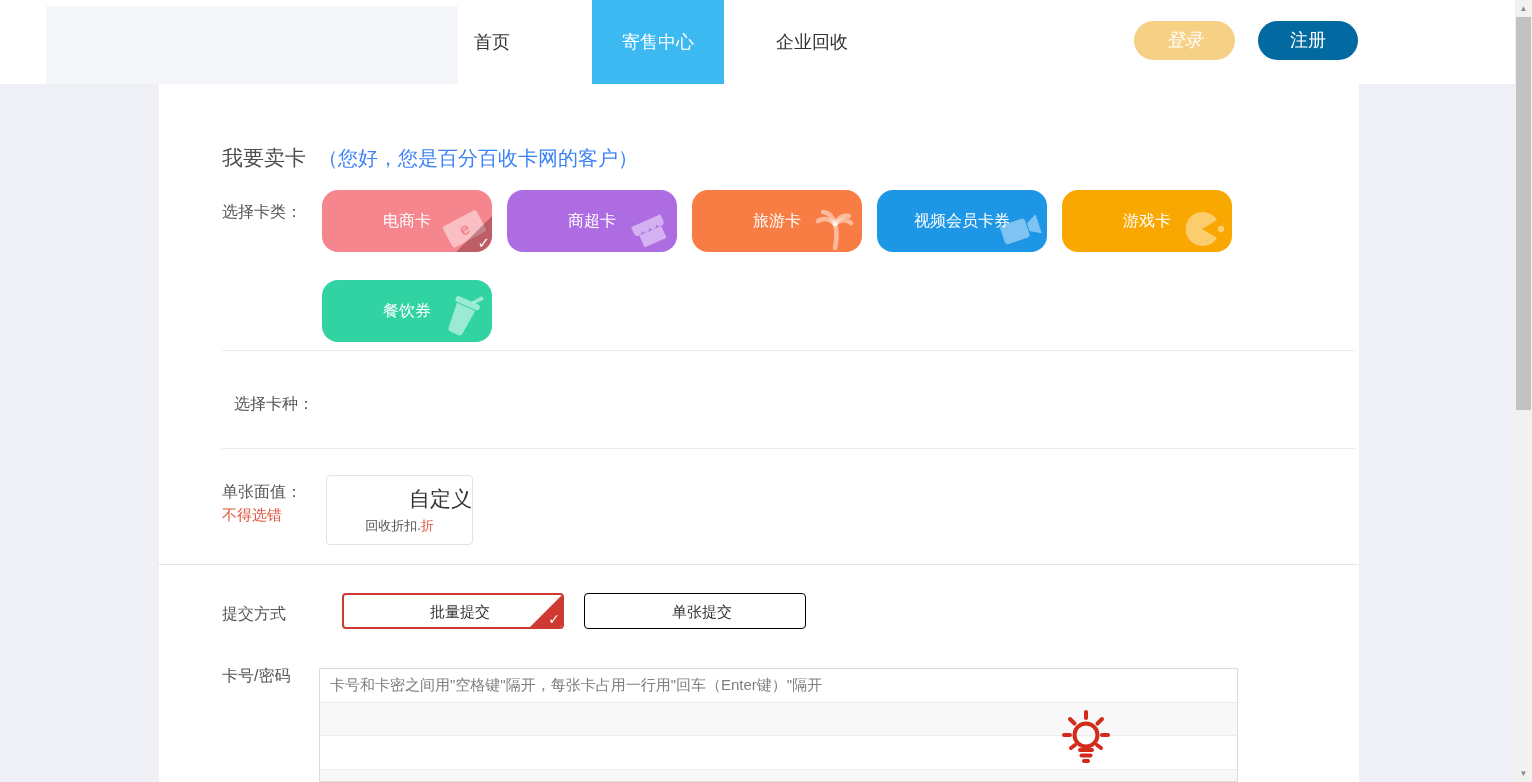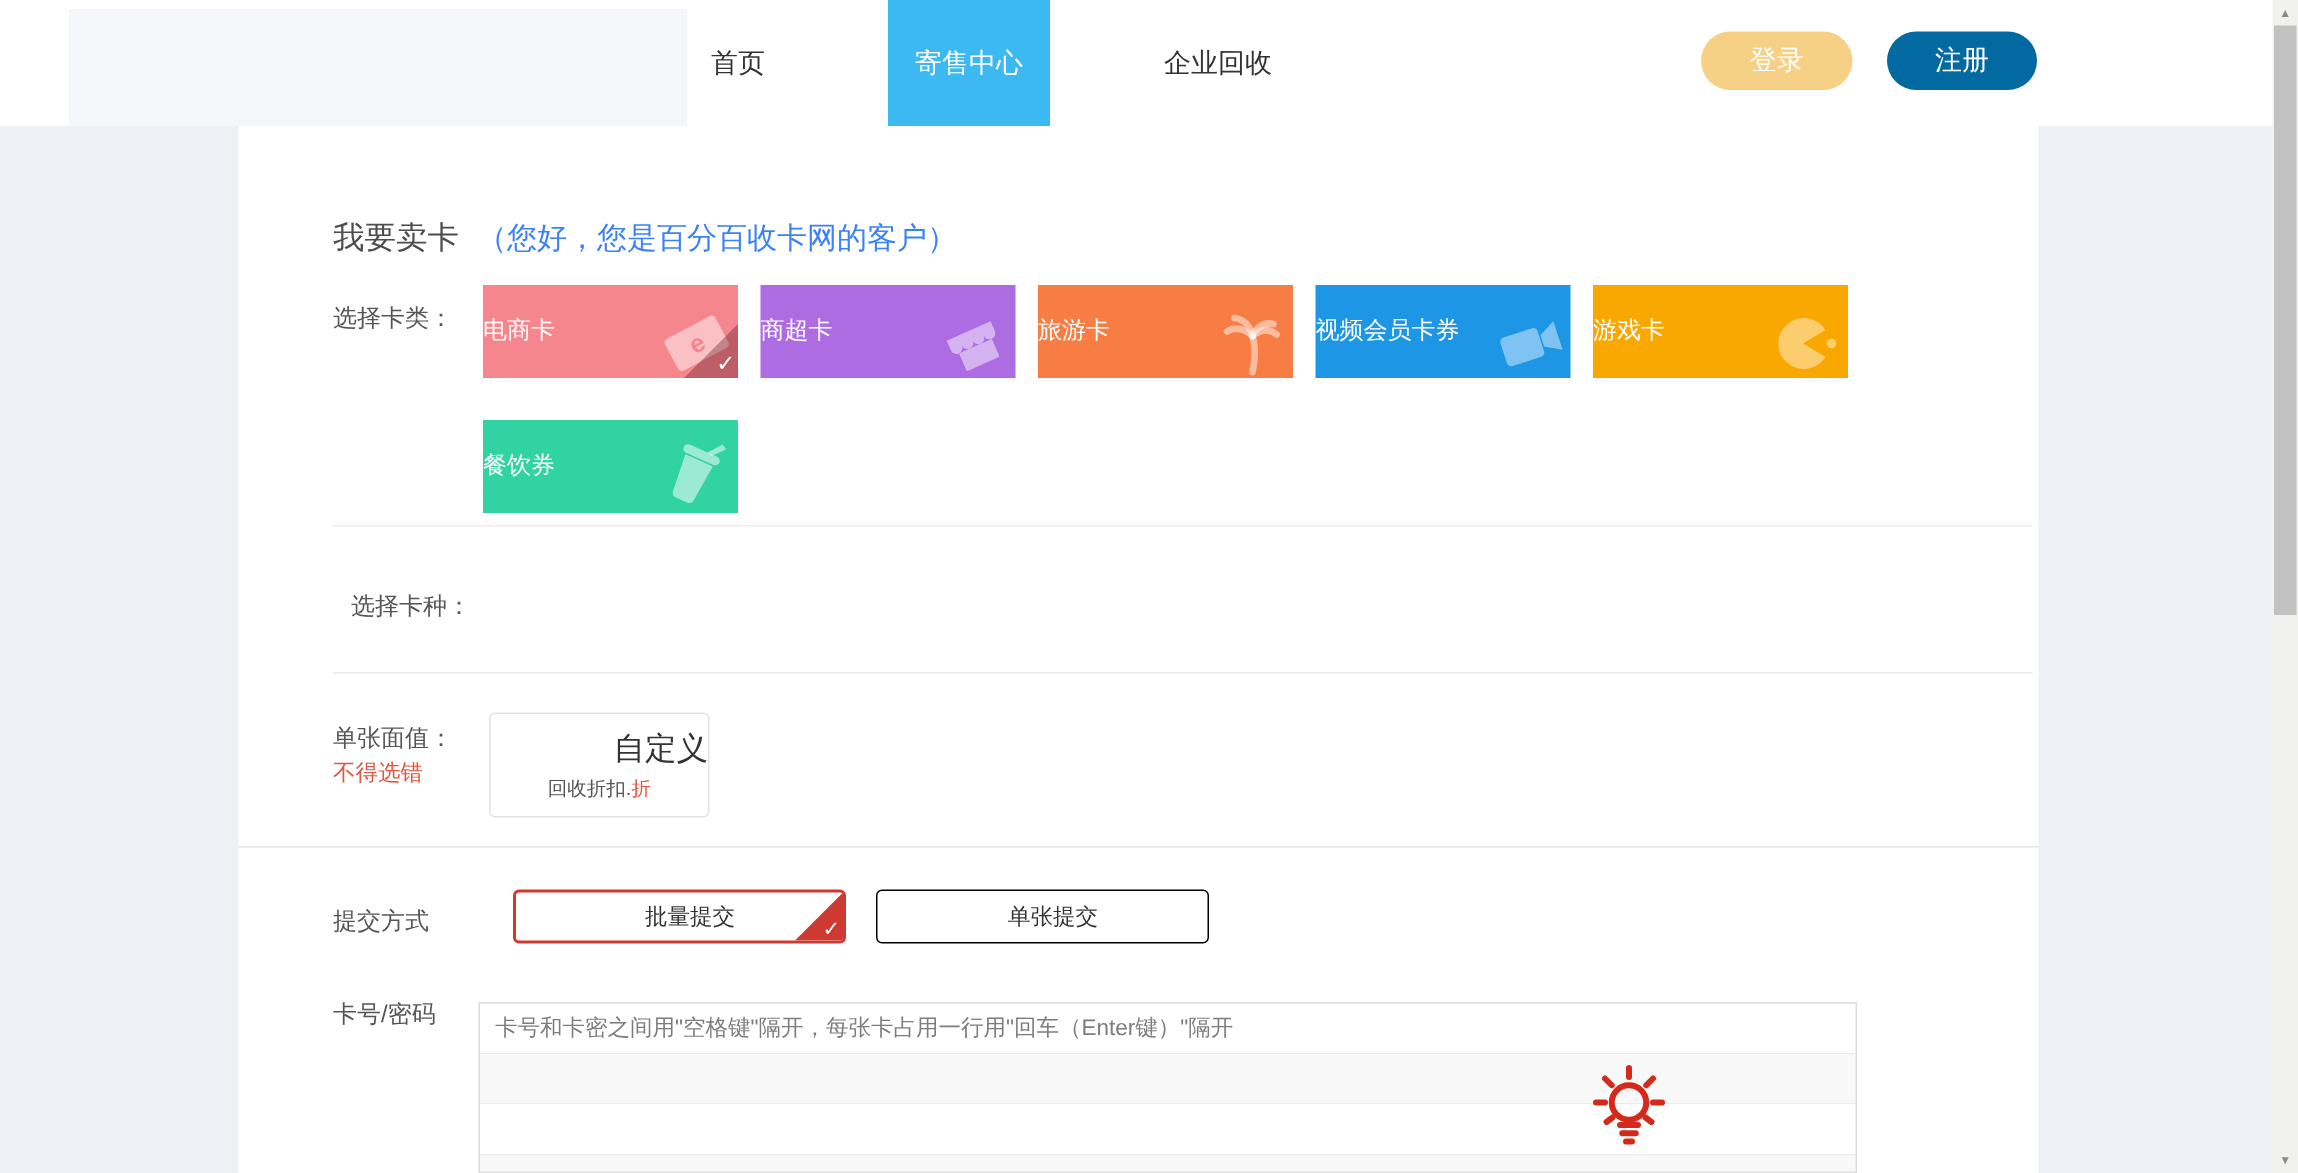--- a/index.html
+++ b/index.html
@@ -5,35 +5,35 @@
   * { margin:0; padding:0; box-sizing:border-box; }
   html,body { width:1532px; height:782px; overflow:hidden; }
   body { background:#eef0f5; font-family:"Liberation Sans","DejaVu Sans",sans-serif; position:relative; }
 
   
   .header { position:absolute; left:0; top:0; width:1532px; height:84px; background:#fff; }
   .logo-box { position:absolute; left:46px; top:6px; width:412px; height:78px; background:#f5f6f9; }
   .nav-item { position:absolute; top:0; height:84px; line-height:84px; text-align:center;
               font-size:18px; color:#333; cursor:pointer; }
   .nav-home { left:458px; width:68px; }
-  .nav-consign { left:592px; width:108px; background:#3db9f2; color:#fff; }
+  .nav-consign { left:592px; width:132px; background:#3db9f2; color:#fff; }
   .nav-enterprise { left:746px; width:132px; }
   .auth-btn { position:absolute; top:21px; height:39px; border-radius:20px; border:none;
               color:#fff; font-size:18px; text-align:center; line-height:39px; cursor:pointer; }
   .btn-login { left:1134px; width:101px; }
   .btn-register { left:1258px; width:100px; }
 
   
   .content { position:absolute; left:159px; top:84px; width:1200px; height:698px; background:#fff; }
   .page-title { position:absolute; left:63px; top:60px; font-size:21px; color:#4d4d4d; }
   .page-subtitle { font-size:20px; color:#3b82f6; margin-left:12px; }
   .form-label { position:absolute; left:63px; font-size:16px; color:#555; }
 
-  .card-btn { position:absolute; width:170px; height:62px; border-radius:0; overflow:hidden;
-              color:#fff; font-size:16px; text-align:left; line-height:62px; cursor:pointer; }
+  .card-btn { position:absolute; width:170px; height:62px; border-radius:16px; overflow:hidden;
+              color:#fff; font-size:16px; text-align:center; line-height:62px; cursor:pointer; }
   .card-btn .ct-icon { position:absolute; right:2px; bottom:-2px; opacity:.95; pointer-events:none; }
   .fold { position:absolute; right:0; bottom:0; width:0; height:0;
           border-left:36px solid transparent; border-bottom:36px solid rgba(70,10,20,.32); }
   .fold-check { position:absolute; right:2px; bottom:2px; color:#fff; font-size:15px; line-height:1; }
 
   .divider-indent { position:absolute; left:63px; width:1133px; height:1px; background:#ebebeb; }
   .divider-full { position:absolute; left:0; width:1200px; height:1px; background:#e4e4e4; }
 
   .warn-text { position:absolute; left:63px; font-size:15px; }
   .custom-box { position:absolute; left:167px; top:391px; width:147px; height:70px; background:#fff;
@@ -66,21 +66,21 @@
   .scroll-thumb { position:absolute; left:1px; top:17px; width:15px; height:393px; background:#c2c2c2; cursor:pointer; }
 </style>
 </head>
 <body>
 
 <div class="header">
   <div class="logo-box"></div>
   <div class="nav-item nav-home">首页</div>
   <div class="nav-item nav-consign" style="background: rgb(61, 185, 242); --bg: #3db9f2;">寄售中心</div>
   <div class="nav-item nav-enterprise">企业回收</div>
-  <div class="auth-btn btn-login" style="background: rgb(246, 209, 133); --bg: #f6d185;">登录</div>
+  <div class="auth-btn btn-login" style="background: rgb(246, 209, 133); font-style: italic; --bg: #f6d185;">登录</div>
   <div class="auth-btn btn-register" style="background: #0369a1; --bg: #f6d185;">注册</div>
 </div>
 
 <div class="content">
 
   <div class="page-title">
     <span>我要卖卡</span><span class="page-subtitle">（您好，您是百分百收卡网的客户）</span>
   </div>
 
   <div class="form-label" style="top:118px;">选择卡类：</div>

